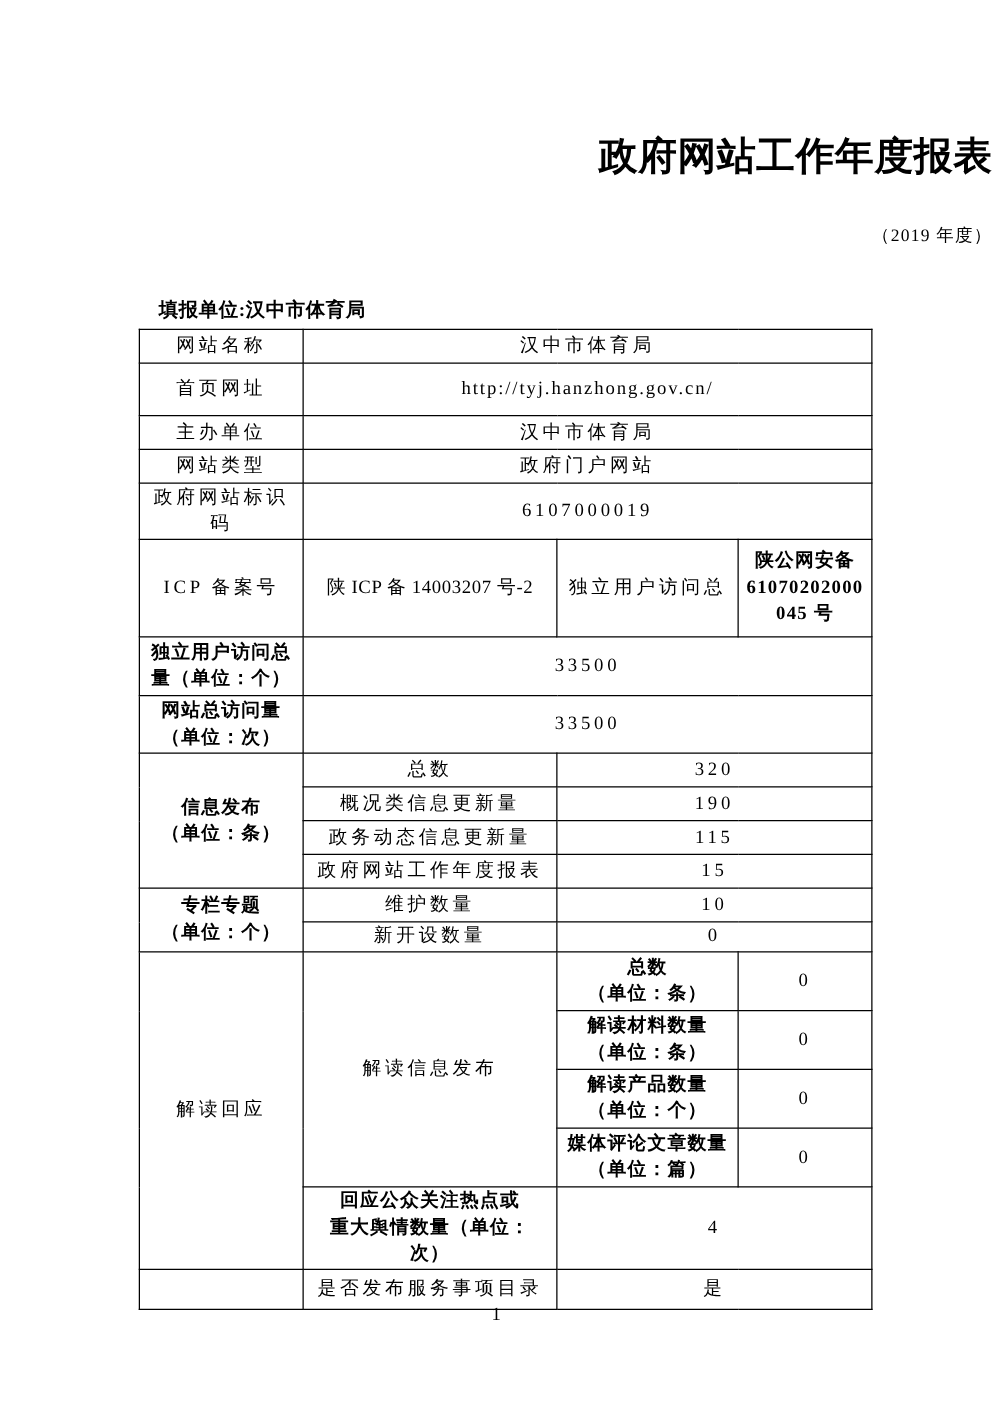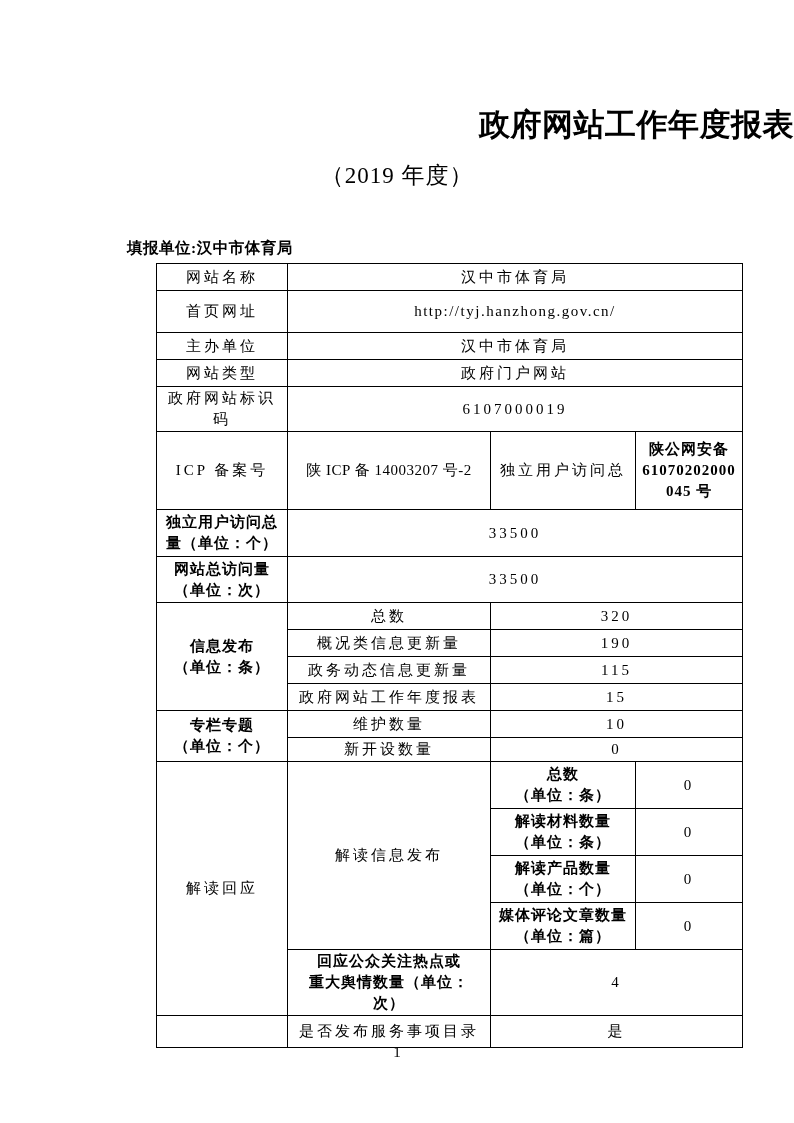--- a/index.html
+++ b/index.html
@@ -10,35 +10,34 @@
     font-family: "Liberation Serif", "DejaVu Serif", serif;
     color: #000;
     overflow: hidden;
   }
   .doc-title {
     position: absolute; top: 104px; left: 0; right: 0;
     text-align: right;
     font-size: 31px; font-weight: bold; letter-spacing: 0.5px;
   }
   .doc-subtitle {
-    position: absolute; top: 160px; left: 0; right: 0;
-    text-align: center;
-    font-size: 23px; letter-spacing: 1px;
+    position: absolute; top: 180px; left: 0; right: 0;
+    text-align: right;
+    font-size: 14px; letter-spacing: 1px;
   }
   .reporting-unit {
     position: absolute; top: 238px; left: 111px;
     font-size: 15.5px; font-weight: bold; letter-spacing: 0.5px; margin-left: 16px;
   }
   table.report {
     position: absolute; top: 263px; left: 111px;
     width: 586px;
     border-collapse: collapse;
     table-layout: fixed;
     border: 1.5px solid #000;
-    margin-left: 45px;
   }
   td {
     border: 1px solid #000;
     font-size: 15px;
     line-height: 21px;
     text-align: center;
     vertical-align: middle;
     letter-spacing: 3px;
     padding: 1px 3px;
     overflow: hidden;

